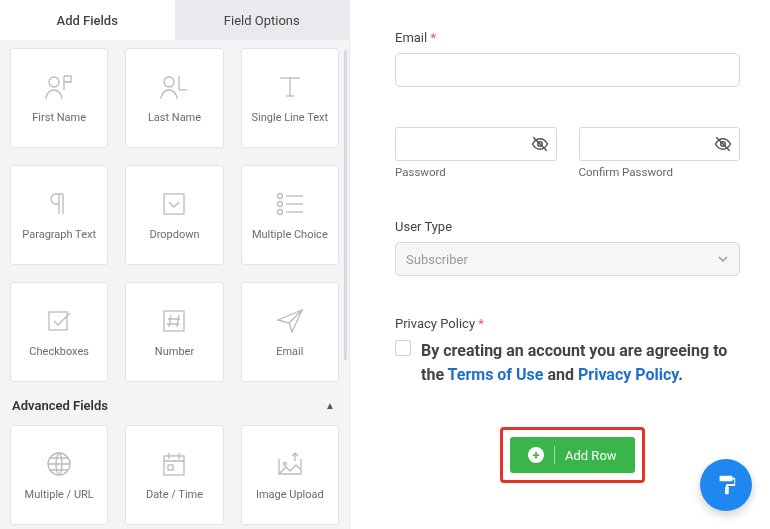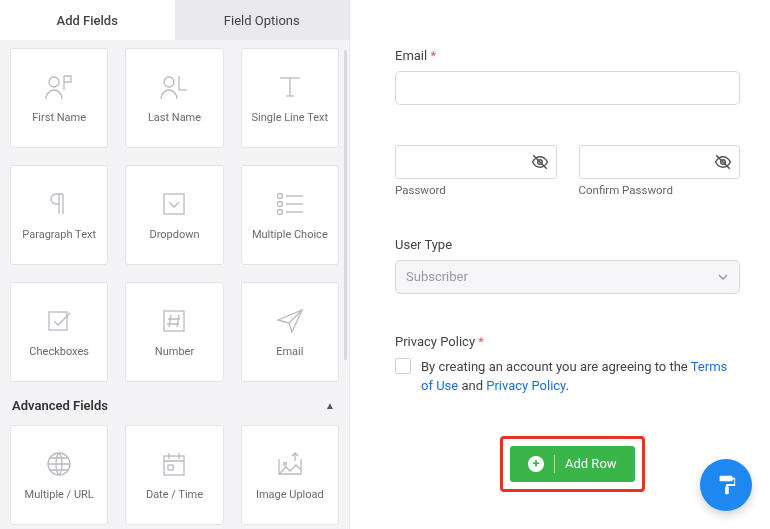--- a/index.html
+++ b/index.html
@@ -6,21 +6,21 @@
   body {
     font-family: -apple-system, BlinkMacSystemFont, "Segoe UI", Roboto, Arial, sans-serif;
     background: #fff;
     color: #333;
     width: 770px;
     height: 529px;
     overflow: hidden;
     position: relative;
     font-size: 13px;
   }
-  .layout { display: flex; width: 100%; height: 100%; align-items: center; }
+  .layout { display: flex; width: 100%; height: 100%; }
   .left-panel {
     width: 350px;
     height: 100%;
     background: #f4f4f6;
     display: flex;
     flex-direction: column;
     border-right: 1px solid #e8e8eb;
   }
   .tabs { display: flex; height: 40px; }
   .tab {
@@ -132,21 +132,21 @@
   .checkbox-row { display: flex; align-items: flex-start; gap: 10px; }
   .checkbox {
     width: 16px; height: 16px;
     border: 1px solid #d0d0d5;
     border-radius: 2px;
     flex-shrink: 0;
     margin-top: 1px;
     cursor: pointer;
     background:#fff;
   }
-  .policy-text { font-size: 13px; color: #444; line-height: 1.5; }
+  .policy-text { font-size: 16px; color: #444; line-height: 1.5; font-weight: bold; }
   .policy-text .link { color: #1f6fd1; cursor:pointer; }
   .add-row-frame {
     display: inline-flex;
     border: 3px solid #e53127;
     border-radius: 4px;
     padding: 7px;
     margin-left: 105px;
   }
   .add-row-btn {
     background: #3ab54a;

